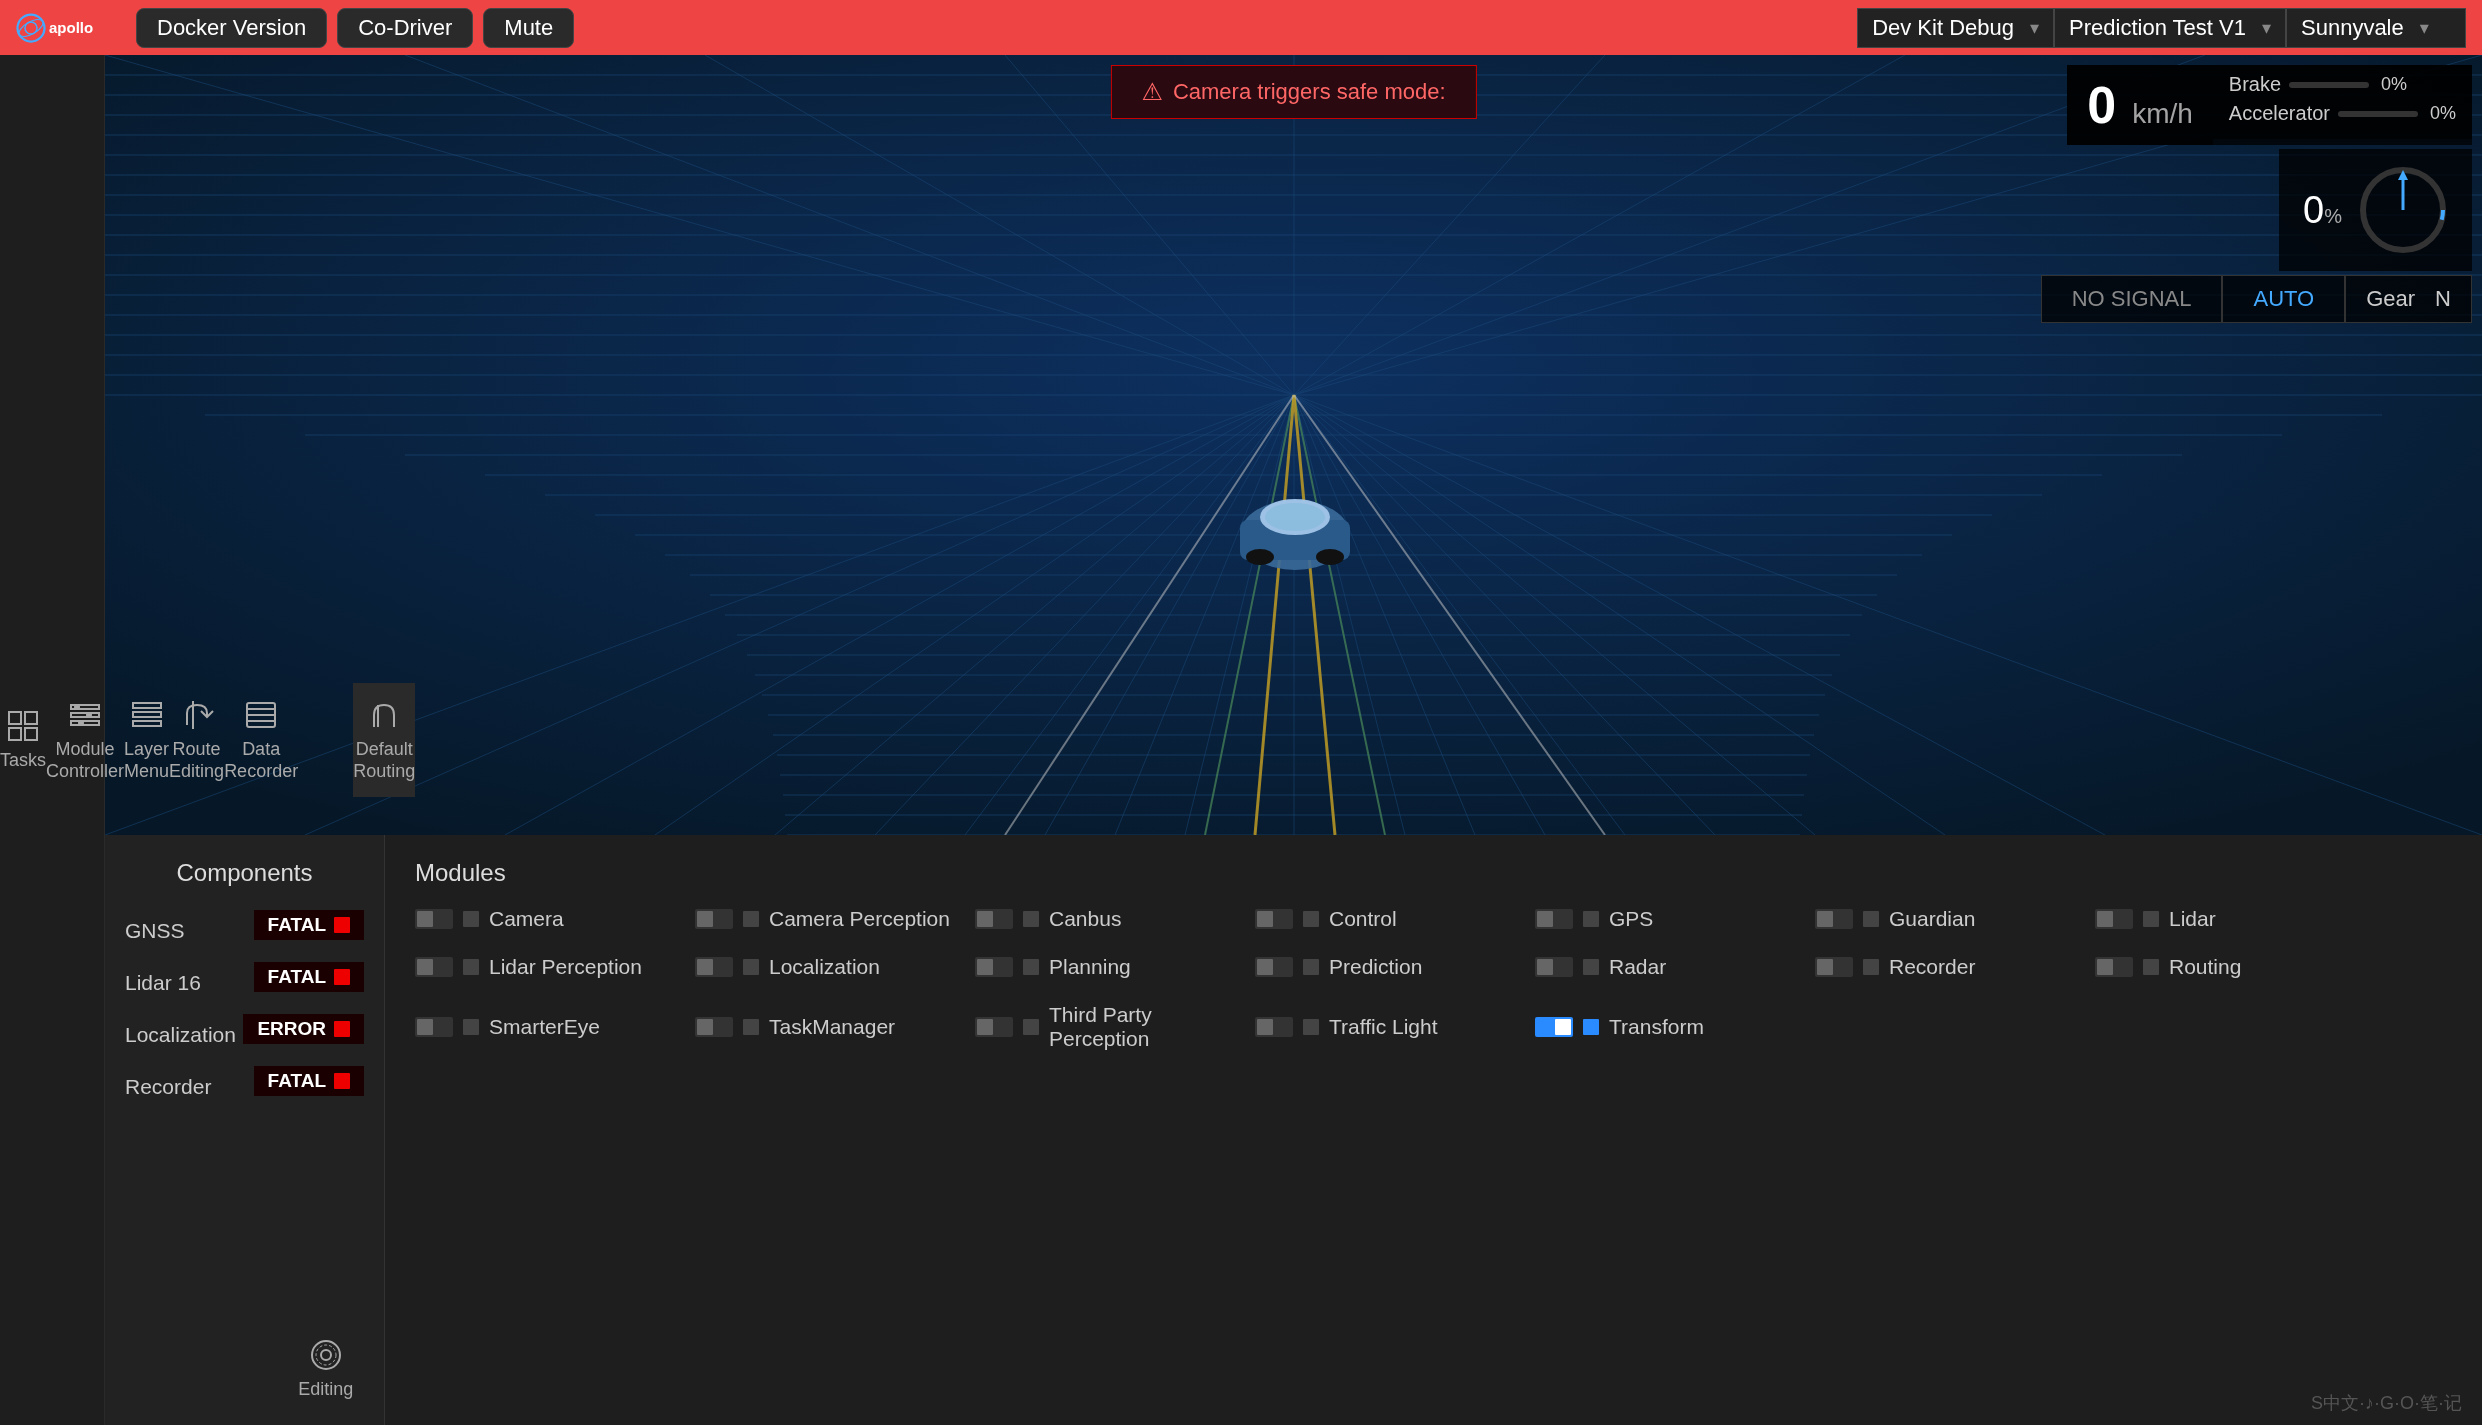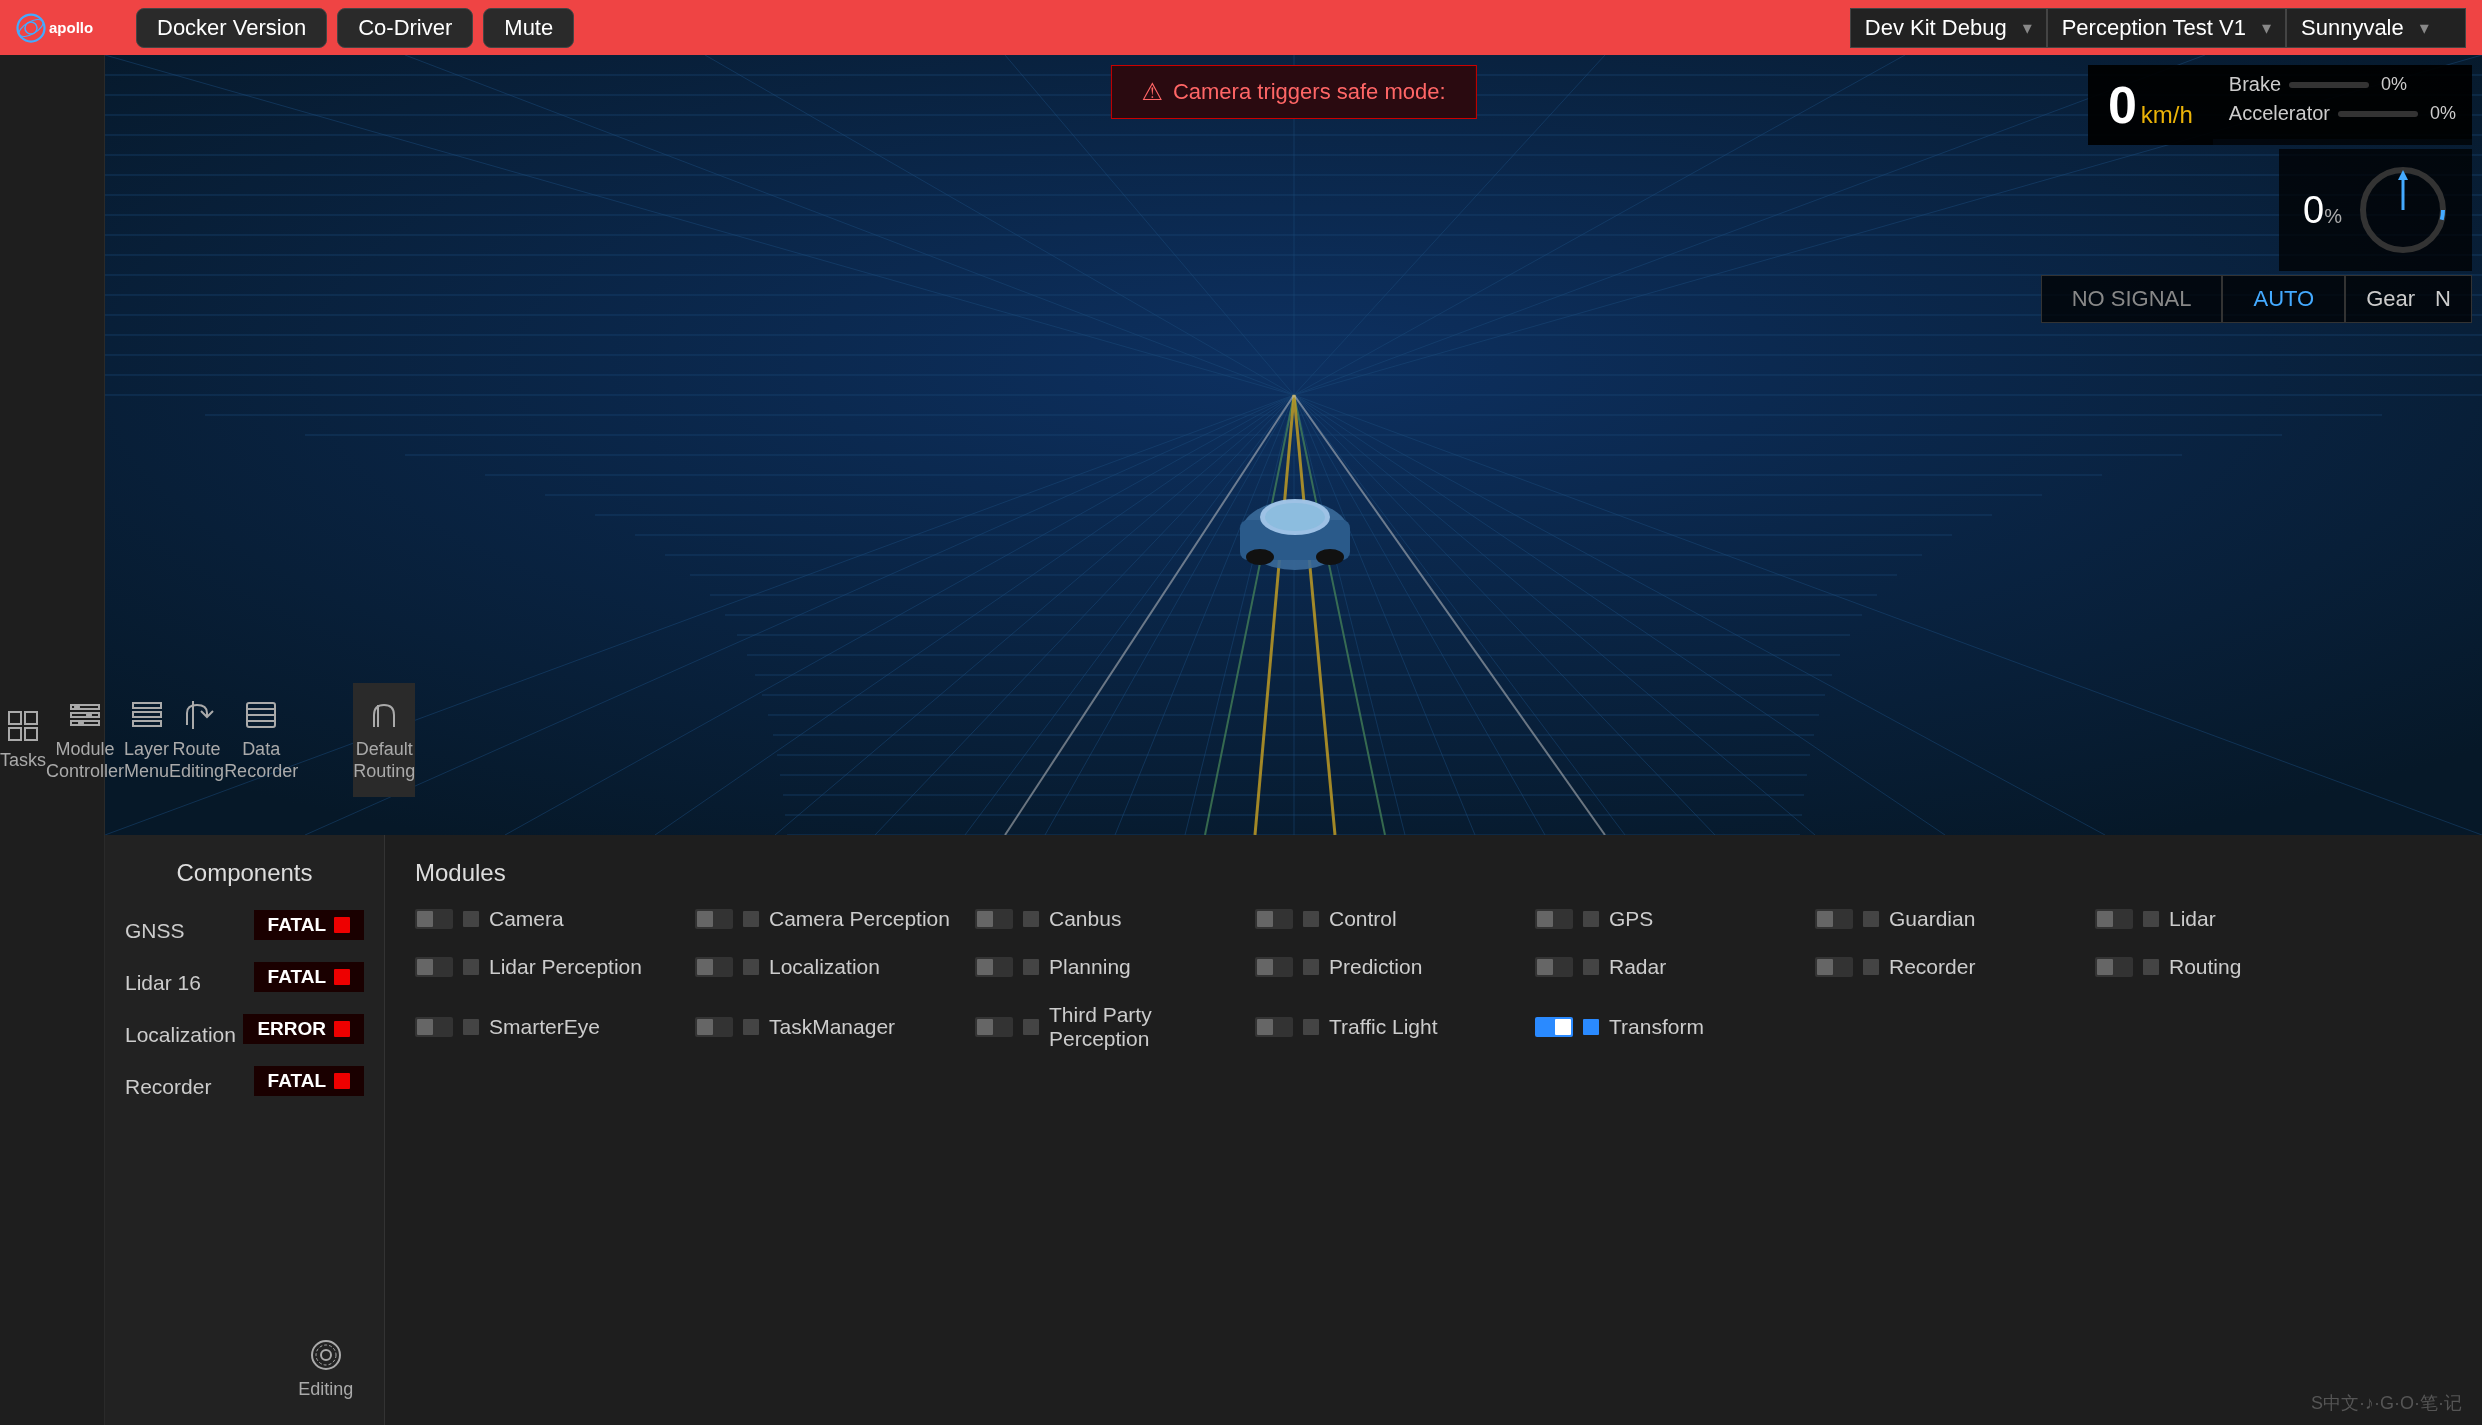--- a/index.html
+++ b/index.html
@@ -36,21 +36,21 @@
     .grid-svg { position: absolute; top: 0; left: 0; width: 100%; height: 100%; }
 
     
     .hud-top-right {
       position: absolute; right: 0; top: 0; display: flex; flex-direction: column; align-items: flex-end; padding: 10px;
     }
     .speed-widget {
       background: rgba(0,0,0,0.7); padding: 10px 20px; display: flex; align-items: baseline; gap: 4px;
     }
     .speed-value { font-size: 52px; font-weight: bold; color: #fff; }
-    .speed-unit { font-size: 24px; color: #eab308; }
+    .speed-unit { font-size: 28px; color: #a3a3a3; margin-left: 12px; }
     .brake-accel { background: rgba(0,0,0,0.7); padding: 8px 16px; min-width: 180px; }
     .brake-row, .accel-row { display: flex; align-items: center; gap: 8px; font-size: 20px; color: #ccc; margin-bottom: 6px; }
     .bar-bg { width: 80px; height: 6px; background: #333; border-radius: 3px; }
     .bar-fill-brake { height: 6px; background: #c00; border-radius: 3px; width: 0%; }
     .bar-fill-accel { height: 6px; background: #44f; border-radius: 3px; width: 0%; }
     .pct { font-size: 18px; color: #ccc; margin-left: 4px; }
 
     .steering-widget {
       background: rgba(0,0,0,0.75); padding: 16px 24px; display: flex; align-items: center; gap: 16px; margin-top: 4px;
     }
@@ -117,21 +117,21 @@
   </div>
   <button class="nav-btn">Docker Version</button>
   <button class="nav-btn">Co-Driver</button>
   <button class="nav-btn">Mute</button>
   <div style="margin-left:auto; display:flex; gap:0;">
     <div class="nav-select">
       <span>Dev Kit Debug</span>
       <span class="arrow">▾</span>
     </div>
     <div class="nav-select">
-      <span>Perception Test V1</span>
+      <span>Prediction Test V1</span>
       <span class="arrow">▾</span>
     </div>
     <div class="nav-select">
       <span>Sunnyvale</span>
       <span class="arrow">▾</span>
     </div>
   </div>
 </div>
 
 <div class="sidebar">

